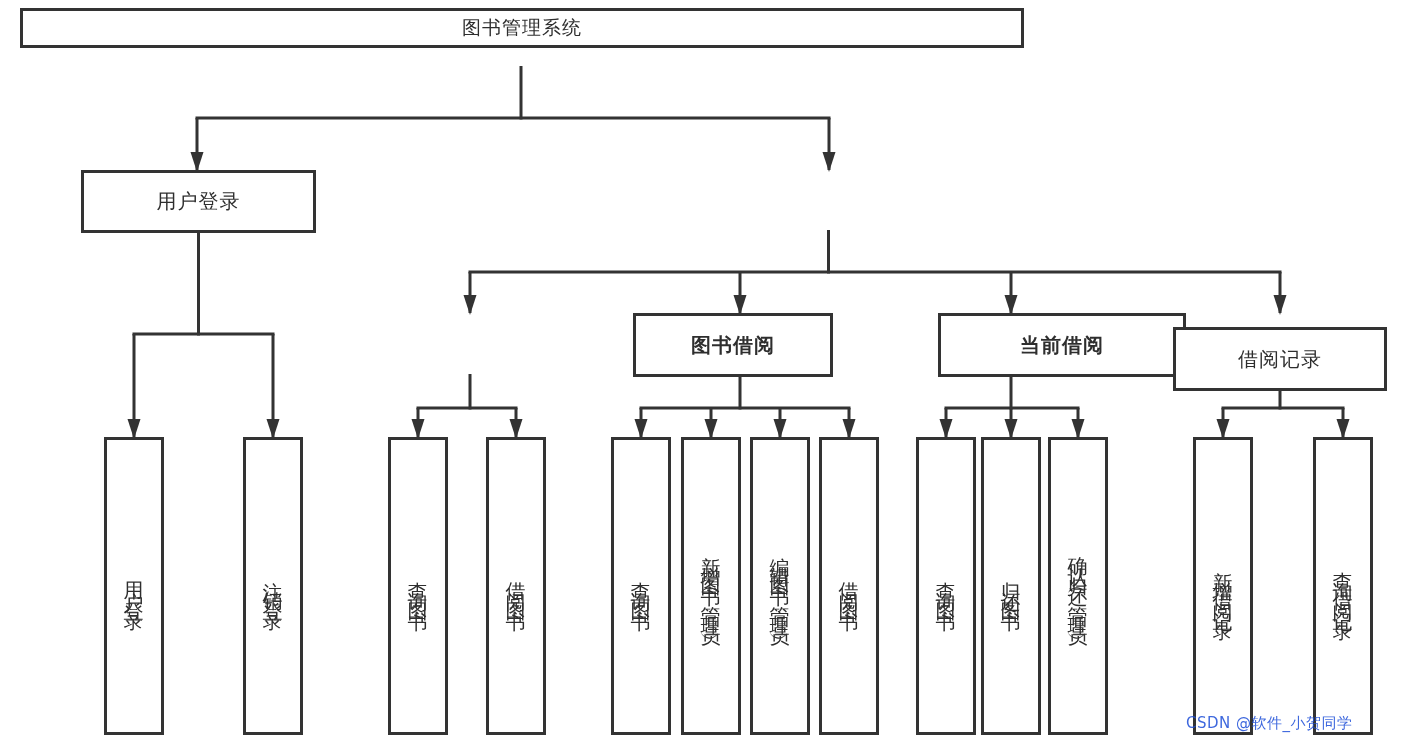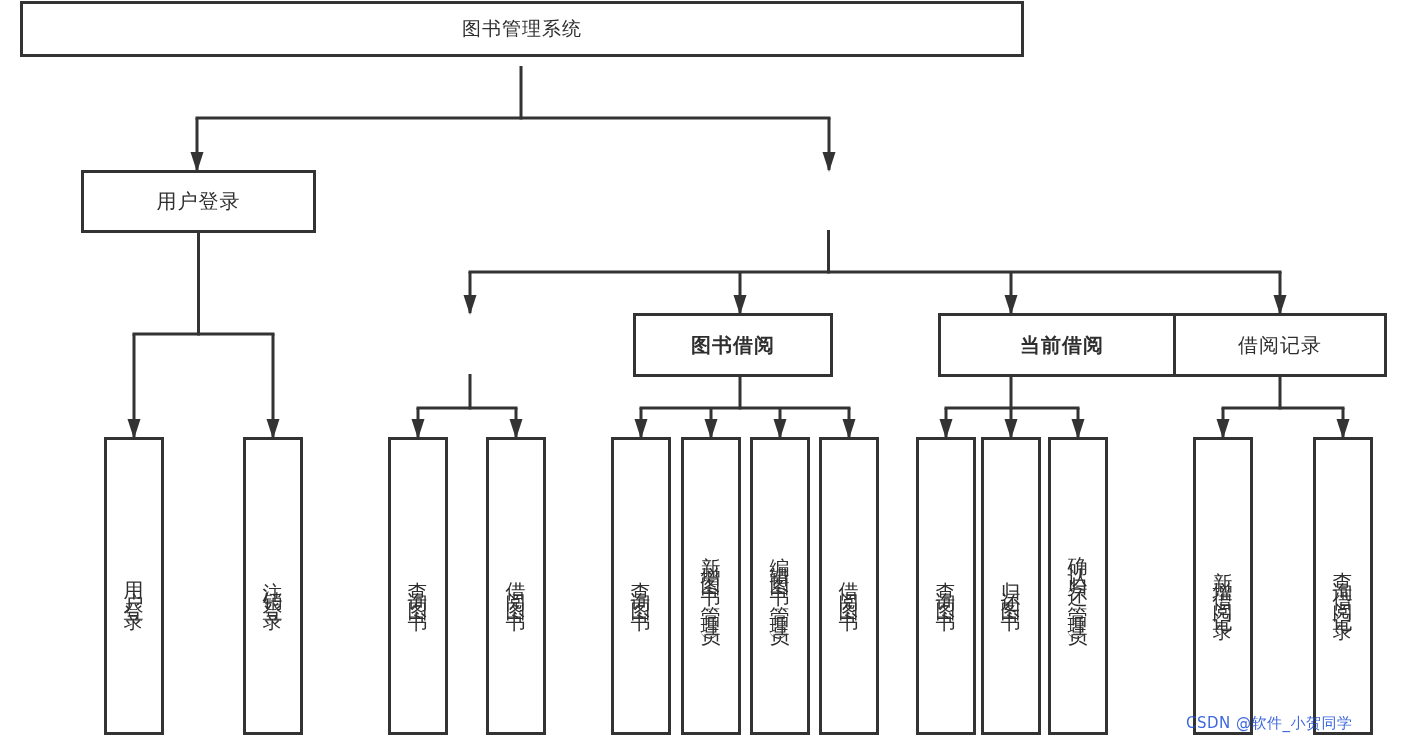--- a/index.html
+++ b/index.html
@@ -77,27 +77,27 @@
       <use href="#ah" x="711" y="439"></use>
     <use href="#ah" x="780" y="439"></use>
       <use href="#ah" x="849" y="439"></use>
     <use href="#ah" x="946" y="439"></use>
       <use href="#ah" x="1011" y="439"></use>
     <use href="#ah" x="1078" y="439"></use>
     <use href="#ah" x="1223" y="439"></use>
       <use href="#ah" x="1343" y="439"></use>
   </svg>
 
-  <div class="node rootnode" style="left:20px; top:1px; width:1004px; height:56px;">图书管理系统</div>
+  <div class="node rootnode" style="left:20px; top:8px; width:1004px; height:40px;">图书管理系统</div>
 
   <div class="node hnode" style="left:81px; top:170px; width:235px; height:63px;">用户登录</div>
 
   <div class="node hnode" style="left:633px; top:313px; width:200px; height:64px;font-weight:bold;">图书借阅</div>
   <div class="node hnode" style="left:938px; top:313px; width:248px; height:64px;font-weight:bold;">当前借阅</div>
-  <div class="node hnode" style="left:1173px; top:313px; width:214px; height:64px;">借阅记录</div>
+  <div class="node hnode" style="left:1173px; top:327px; width:214px; height:64px;">借阅记录</div>
 
   <div class="node leaf" style="left:104px;">
     <span class="vtext">用户登录</span>
   </div>
   <div class="node leaf" style="left:243px;">
     <span class="vtext">注销登录</span>
   </div>
   <div class="node leaf" style="left:388px;">
     <span class="vtext">查询图书</span>
   </div>

